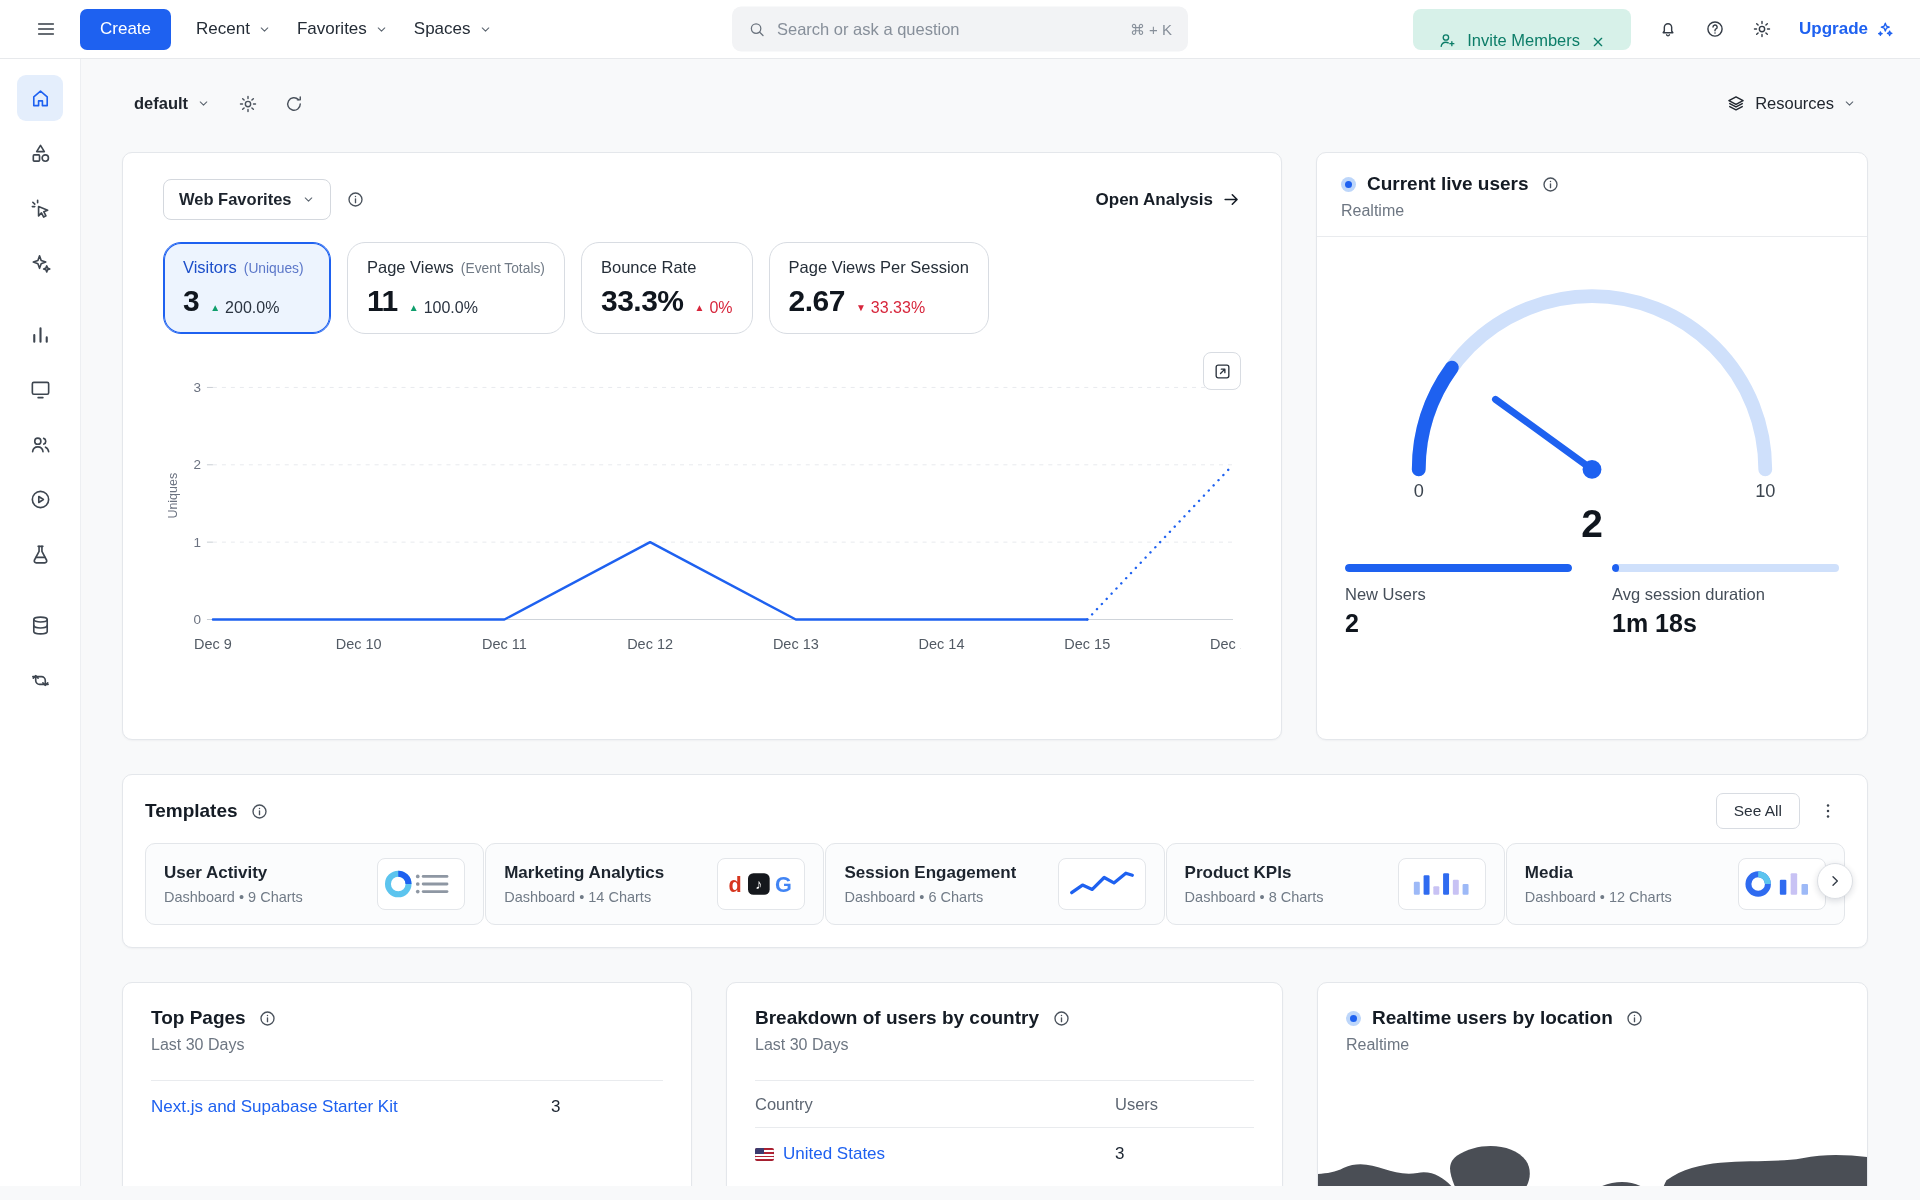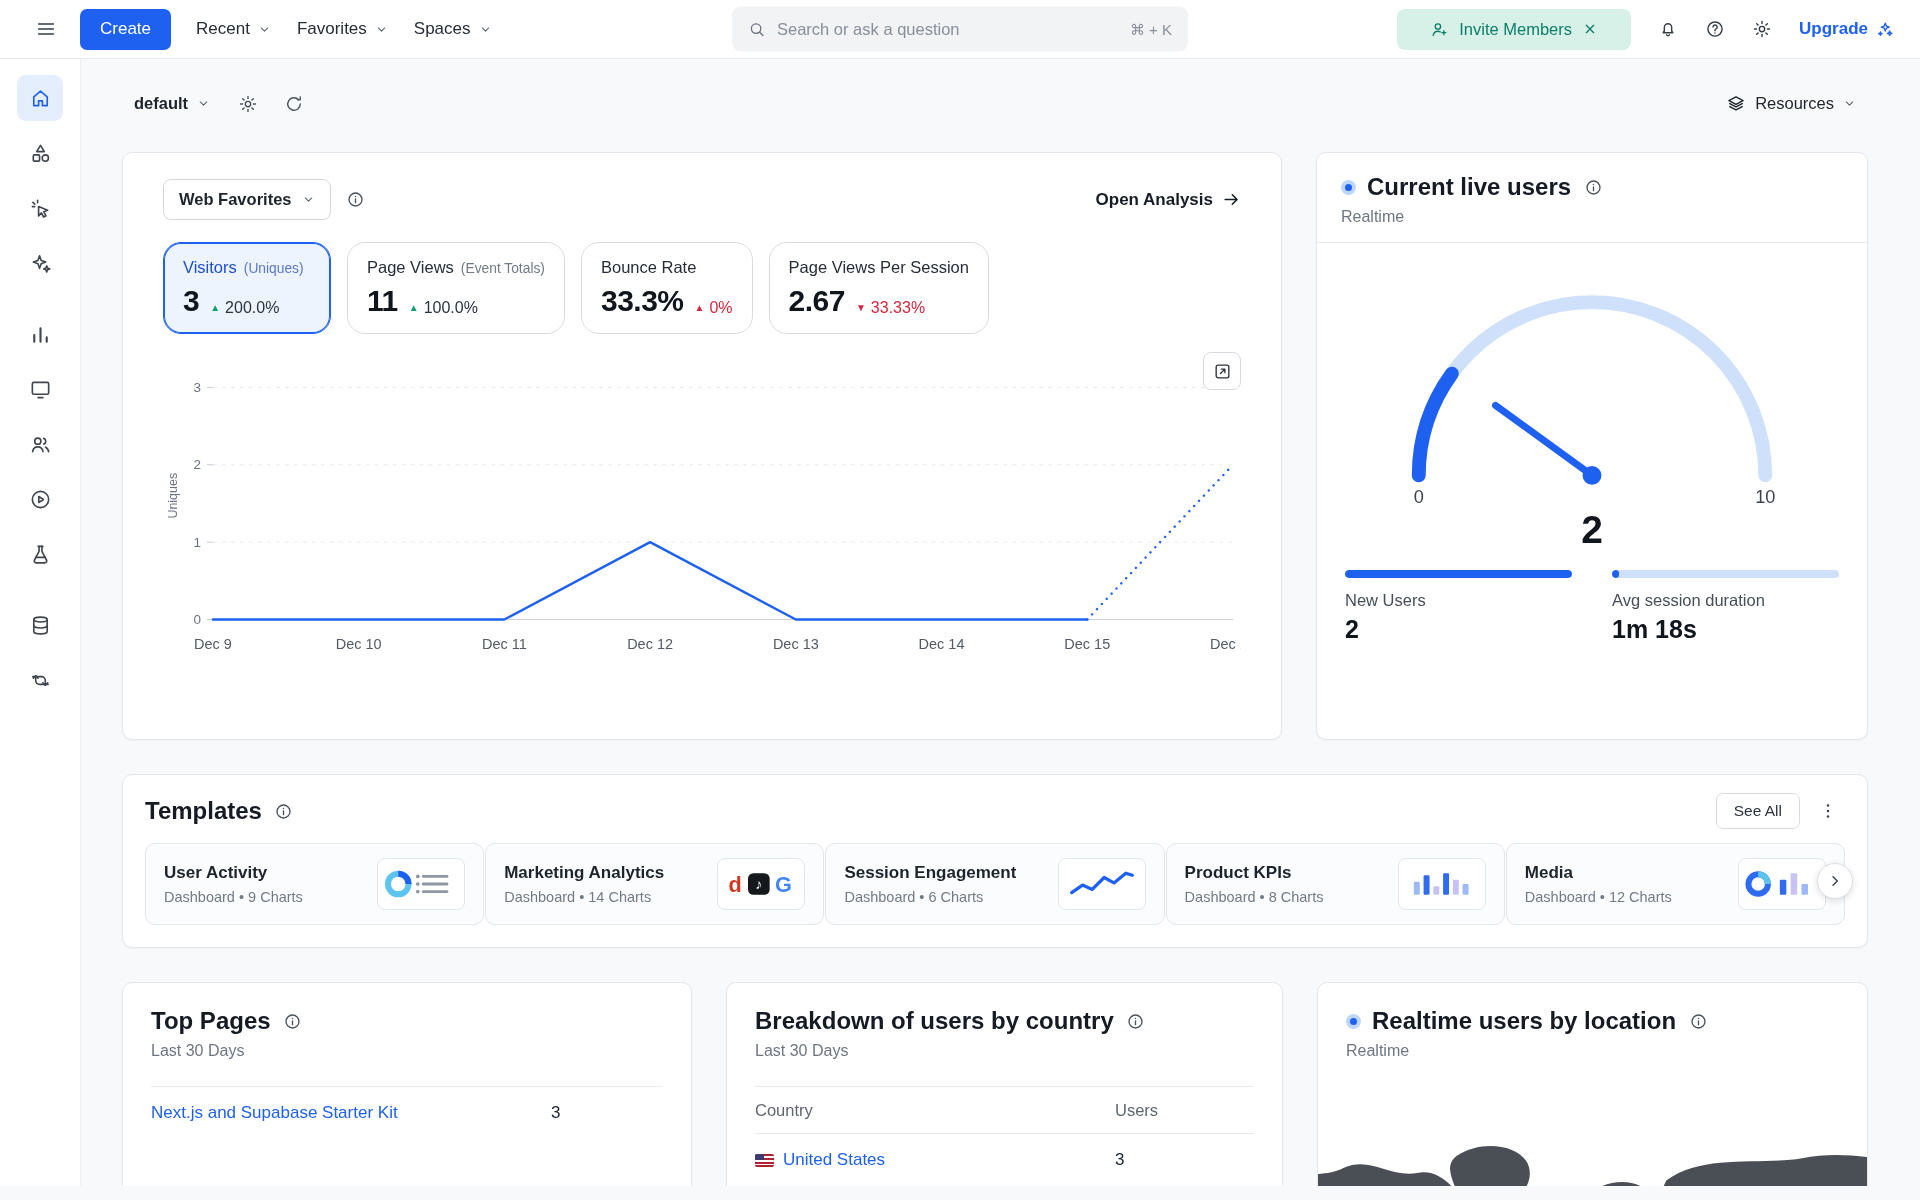--- a/index.html
+++ b/index.html
@@ -17,41 +17,41 @@
   .create-btn{margin-left:14px;height:41px;padding:0 20px;background:var(--accent,#1e61f0);color:#fff;border:none;border-radius:7px;font-size:17px;font-weight:500;cursor:pointer}
   .nav-links{display:flex;align-items:center;margin-left:12px}
   .nav-link{display:flex;align-items:center;gap:8px;padding:10px 13px;font-size:17px;color:#242c36;background:none;border:none;cursor:pointer}
   .chev{width:13px;height:13px;color:#5c6570;display:inline-flex}
   .search{position:absolute;left:50%;top:50%;transform:translate(-50%,-50%);width:456px;height:45px;background:#f2f3f5;border-radius:9px;display:flex;align-items:center;padding:0 16px;gap:11px;cursor:text}
   .search .icon{color:#6b737e}
   .search input{flex:1;border:none;background:transparent;outline:none;font-size:16.5px;color:#1b2430}
   .search input::placeholder{color:#878f9a}
   .shortcut{font-size:15px;color:#878f9a;white-space:nowrap}
   .nav-right{margin-left:auto;display:flex;align-items:center;gap:7px}
-  .invite-pill{display:flex;align-items:center;gap:10px;height:41px;padding:0 33px;background:var(--invite-bg,#d7f1e9);border:none;border-radius:8px;color:var(--invite-text,#0c7d68);font-size:16.5px;font-weight:500;cursor:pointer;margin-right:10px}
+  .invite-pill{display:flex;align-items:flex-end;gap:10px;height:41px;padding:0 25px;background:var(--invite-bg,#d7f1e9);border:none;border-radius:8px;color:var(--invite-text,#0c7d68);font-size:16.5px;font-weight:500;cursor:pointer;margin-right:10px}
   .invite-pill .icon{color:var(--invite-text,#0c7d68)}
   .upgrade{display:flex;align-items:center;gap:7px;color:var(--accent,#1e61f0);font-size:17px;font-weight:600;margin-left:10px;cursor:pointer;text-decoration:none}
 
   
   .shell{display:flex;height:1127px}
   .sidebar{width:81px;background:#fff;border-right:1px solid #edeff2;padding:16px 0;display:flex;flex-direction:column;align-items:center;gap:9px;flex:none}
   .side-btn{width:46px;height:46px;border-radius:9px;display:flex;align-items:center;justify-content:center;color:#3e4650;background:transparent;border:none;cursor:pointer}
   .side-btn .icon{width:23px;height:23px}
   .side-btn.active{background:#e4eefc;color:var(--accent,#1e61f0)}
   .side-btn.group-gap{margin-top:16px}
   .main{flex:1;overflow:hidden;padding:24px 52px 0 41px}
 
   
   .toolbar{display:flex;align-items:flex-end;gap:6px;margin-bottom:28px}
   .ghost-btn{display:flex;align-items:center;gap:9px;height:41px;padding:0 12px;background:transparent;border:none;border-radius:8px;font-size:16.5px;font-weight:600;color:#20262e;cursor:pointer}
   .toolbar .icon-btn{color:#4a525c}
 
   
   .card{background:#fff;border:1px solid #e4e7eb;border-radius:10px;box-shadow:0 1px 2px rgba(16,24,40,.04)}
-  .card-title{font-size:24px;font-weight:700;color:#141b24}
+  .card-title{font-size:19px;font-weight:700;color:#141b24}
   .info-btn{display:inline-flex;width:22px;height:22px;align-items:center;justify-content:center;border:none;background:none;color:#4a525c;cursor:pointer}
   .subtitle{font-size:16px;color:#6d7682;margin-top:7px}
 
   .grid-top{display:grid;grid-template-columns:1160px 1fr;gap:34px}
   .grid-top > .card{height:588px}
 
   
   .engagement-card{padding:26px 40px;position:relative}
   .eng-head{display:flex;align-items:center;gap:13px}
   .select-btn{display:flex;align-items:center;gap:11px;height:41px;padding:0 15px;border:1px solid #d4d8de;border-radius:8px;background:#fff;font-size:16.5px;font-weight:600;color:#1d242d;cursor:pointer}

